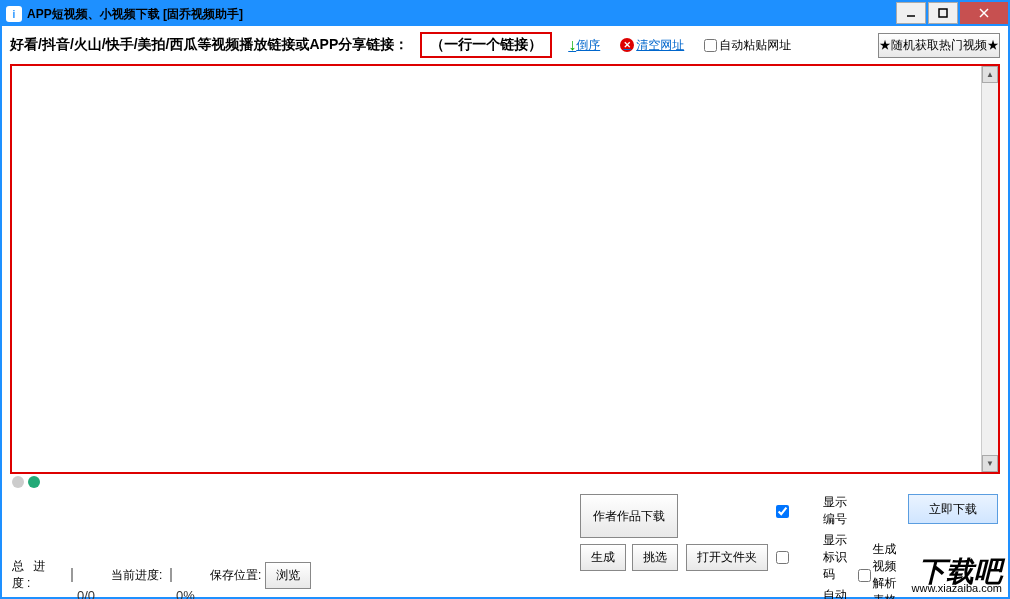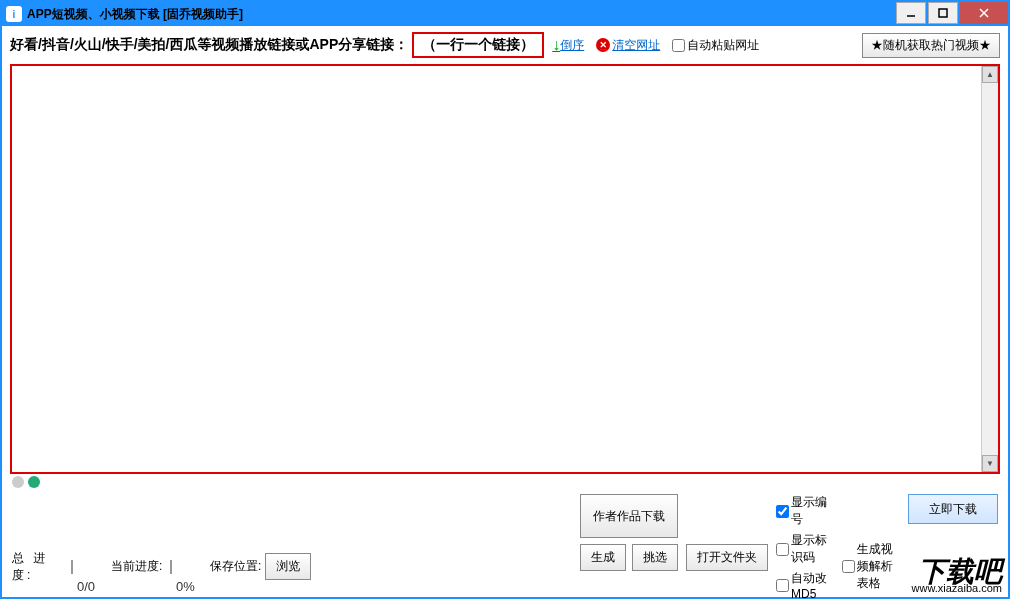--- a/index.html
+++ b/index.html
@@ -5,29 +5,29 @@
 * { box-sizing: border-box; margin: 0; padding: 0; }
 body { font-family: "Microsoft YaHei", SimSun, Arial, sans-serif; font-size: 12px; background: #fff; }
 .window { width: 1010px; height: 599px; border: 2px solid #1e90ff; position: relative; background: #fff; }
 .titlebar { height: 24px; background: #1e90ff; display: flex; align-items: center; padding-left: 4px; color: #000; font-weight: bold; font-size: 12px; }
 .titlebar .app-icon { width: 16px; height: 16px; background: #fff; border-radius: 3px; margin-right: 5px; display: flex; align-items: center; justify-content: center; color: #1e90ff; font-size: 10px; font-weight: bold; }
 .titlebar .title-text { flex: 1; }
 .win-controls { display: flex; height: 100%; }
 .win-btn { width: 30px; height: 22px; background: #f0f0f0; border: 1px solid #aaa; display: flex; align-items: center; justify-content: center; margin-left: 2px; font-size: 10px; cursor: pointer; }
 .win-btn.close { width: 48px; background: #c75050; color: #fff; border: none; }
 .win-btn.close svg { stroke: #fff; }
-.toolbar { padding: 6px 8px; display: flex; align-items: center; gap: 4px; font-size: 14px; font-weight: bold; }
+.toolbar { padding: 6px 8px; display: flex; align-items: center; gap: 12px; font-size: 14px; font-weight: bold; }
 .toolbar .hint-btn { border: 2px solid #d00; padding: 2px 8px; font-weight: bold; color: #000; background: #fff; font-size: 14px; }
 .toolbar .sort-link { display: flex; align-items: center; color: #0066cc; text-decoration: underline; font-size: 12px; font-weight: normal; margin-left: 4px; cursor: pointer; }
 .toolbar .arrow-down { color: #0a0; font-size: 16px; font-weight: bold; }
 .toolbar .clear-link { display: flex; align-items: center; color: #0066cc; text-decoration: underline; font-size: 12px; font-weight: normal; margin-left: 8px; cursor: pointer; }
 .toolbar .x-icon { width: 14px; height: 14px; background: #d00; border-radius: 50%; color: #fff; display: inline-flex; align-items: center; justify-content: center; font-size: 9px; font-weight: bold; margin-right: 2px; }
 .toolbar .chk { margin-left: 8px; font-size: 12px; font-weight: normal; display: flex; align-items: center; }
 .toolbar .chk input { margin-right: 2px; }
-.toolbar .star-btn { margin-left: auto; border: 1px solid #888; background: linear-gradient(#fff,#e8e8e8); padding: 3px 8px; font-size: 12px; font-weight: normal; cursor: pointer; }
+.toolbar .star-btn { margin-left: auto; border: 1px solid #888; background: linear-gradient(#fff,#e8e8e8); padding: 3px 0; font-size: 12px; font-weight: normal; cursor: pointer; }
 .textarea-wrap { margin: 0 8px; border: 2px solid #d00; height: 410px; position: relative; }
 .textarea-wrap textarea { width: calc(100% - 18px); height: 100%; border: none; outline: none; resize: none; font-family: inherit; font-size: 12px; padding: 2px; }
 .textarea-wrap .scroll-track { position: absolute; right: 0; top: 0; width: 17px; height: 100%; background: #f0f0f0; border-left: 1px solid #ccc; }
 .textarea-wrap .scroll-btn { height: 17px; background: #e0e0e0; border: 1px solid #aaa; display: flex; align-items: center; justify-content: center; font-size: 8px; color: #555; }
 .textarea-wrap .scroll-btn.bot { position: absolute; bottom: 0; width: 100%; }
 .status-icons { padding: 2px 10px; display: flex; gap: 4px; }
 .status-icons .dot { width: 12px; height: 12px; border-radius: 50%; display: inline-block; }
 .bottom { padding: 4px 10px 10px 10px; display: flex; gap: 8px; }
 .left-col { flex: 0 0 560px; display: flex; flex-direction: row; gap: 6px; }
 .prog-row { display: flex; align-items: center; gap: 4px; font-size: 12px; }
@@ -36,21 +36,21 @@
 .prog-bar { flex: 1; height: 14px; border: 1px solid #999; background: #fff; }
 .prog-row .val { width: 28px; font-size: 13px; color: #333; margin-top: 40px; }
 .save-row { display: flex; align-items: center; gap: 4px; font-size: 12px; }
 .save-row input[type=text] { flex: 1; height: 20px; border: 1px solid #999; padding: 0 4px; color: #888; font-size: 12px; }
 .btn { border: 1px solid #888; background: linear-gradient(#fff,#e8e8e8); padding: 4px 10px; font-size: 12px; cursor: pointer; white-space: nowrap; }
 .btn.tall { height: 44px; padding: 0 12px; }
 .btn.big { height: 30px; padding: 0 20px; background: linear-gradient(#eaf3ff,#d0e5ff); border: 1px solid #5a9de0; }
 .mid-col { display: flex; flex-direction: column; gap: 6px; align-items: center; }
 .mid-row { display: flex; gap: 6px; align-items: center; }
 .chk-col { display: flex; flex-direction: column; gap: 4px; font-size: 12px; }
-.chk-col label { display: flex; align-items: center; }
+.chk-col label { display: flex; align-items: center; gap: 32px; }
 .chk-col input { margin-right: 2px; }
 .adv-link { color: #0066cc; text-decoration: underline; font-size: 12px; cursor: pointer; display: flex; align-items: center; gap: 2px; }
 .gear { color: #888; font-size: 12px; }
 .right-col { display: flex; gap: 6px; align-items: stretch; }
 .watermark { position: absolute; right: 6px; bottom: 4px; font-family: Arial, sans-serif; font-weight: 900; font-size: 28px; color: #000000; font-style: italic; line-height: 0.85; text-align: right; pointer-events: none; }
 .watermark .sub { font-size: 11px; font-weight: normal; font-style: normal; display: block; }
 </style>
 </head>
 <body>
 

